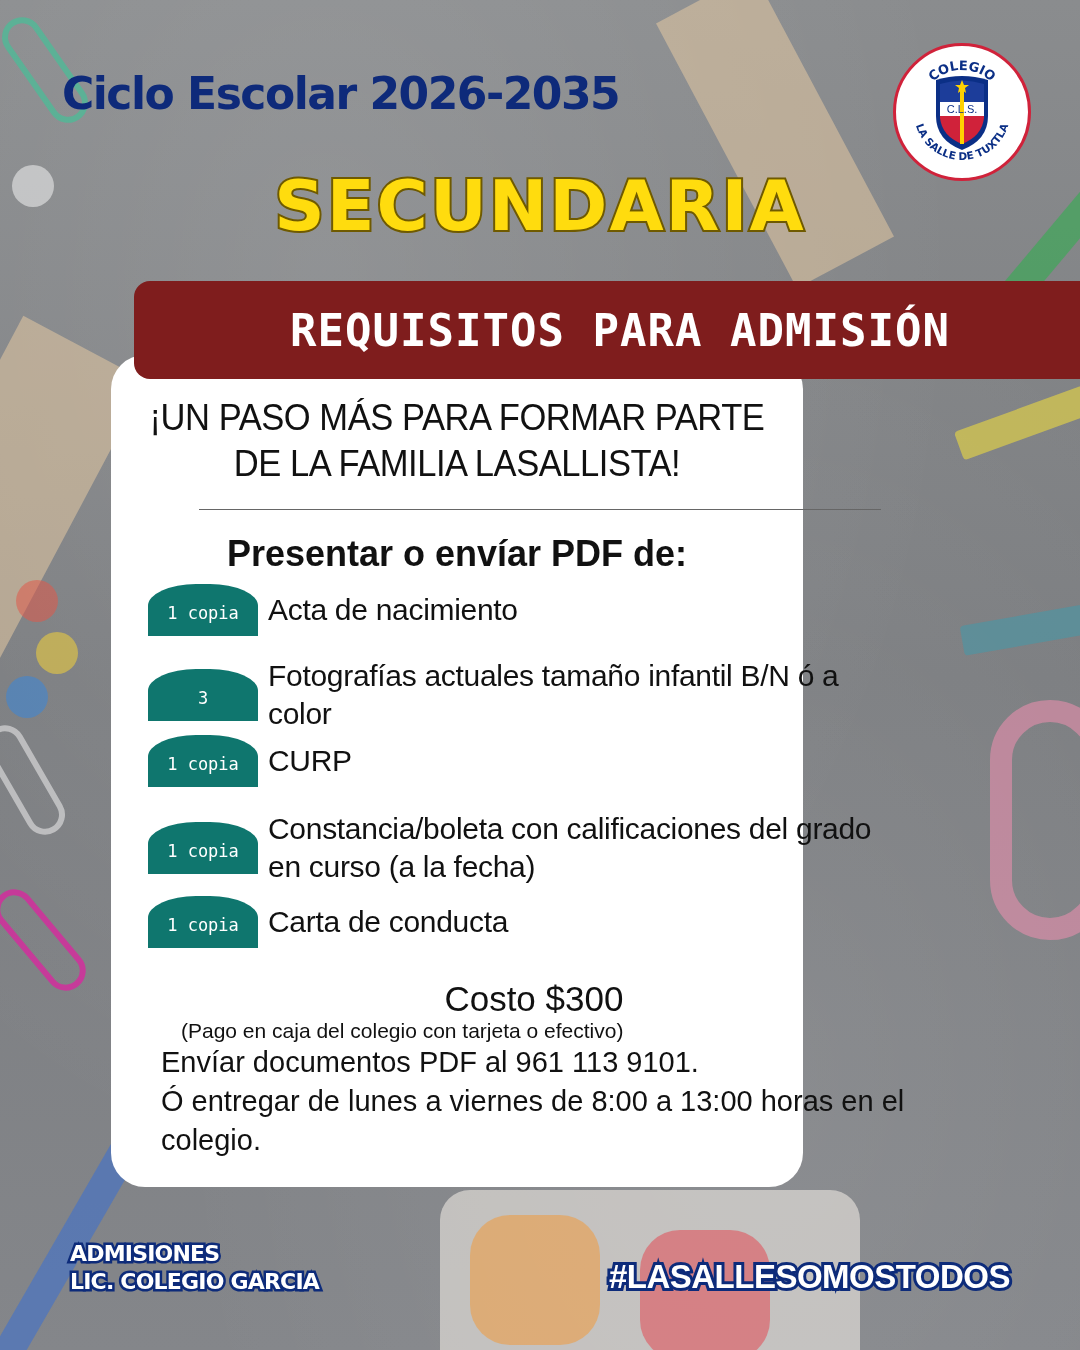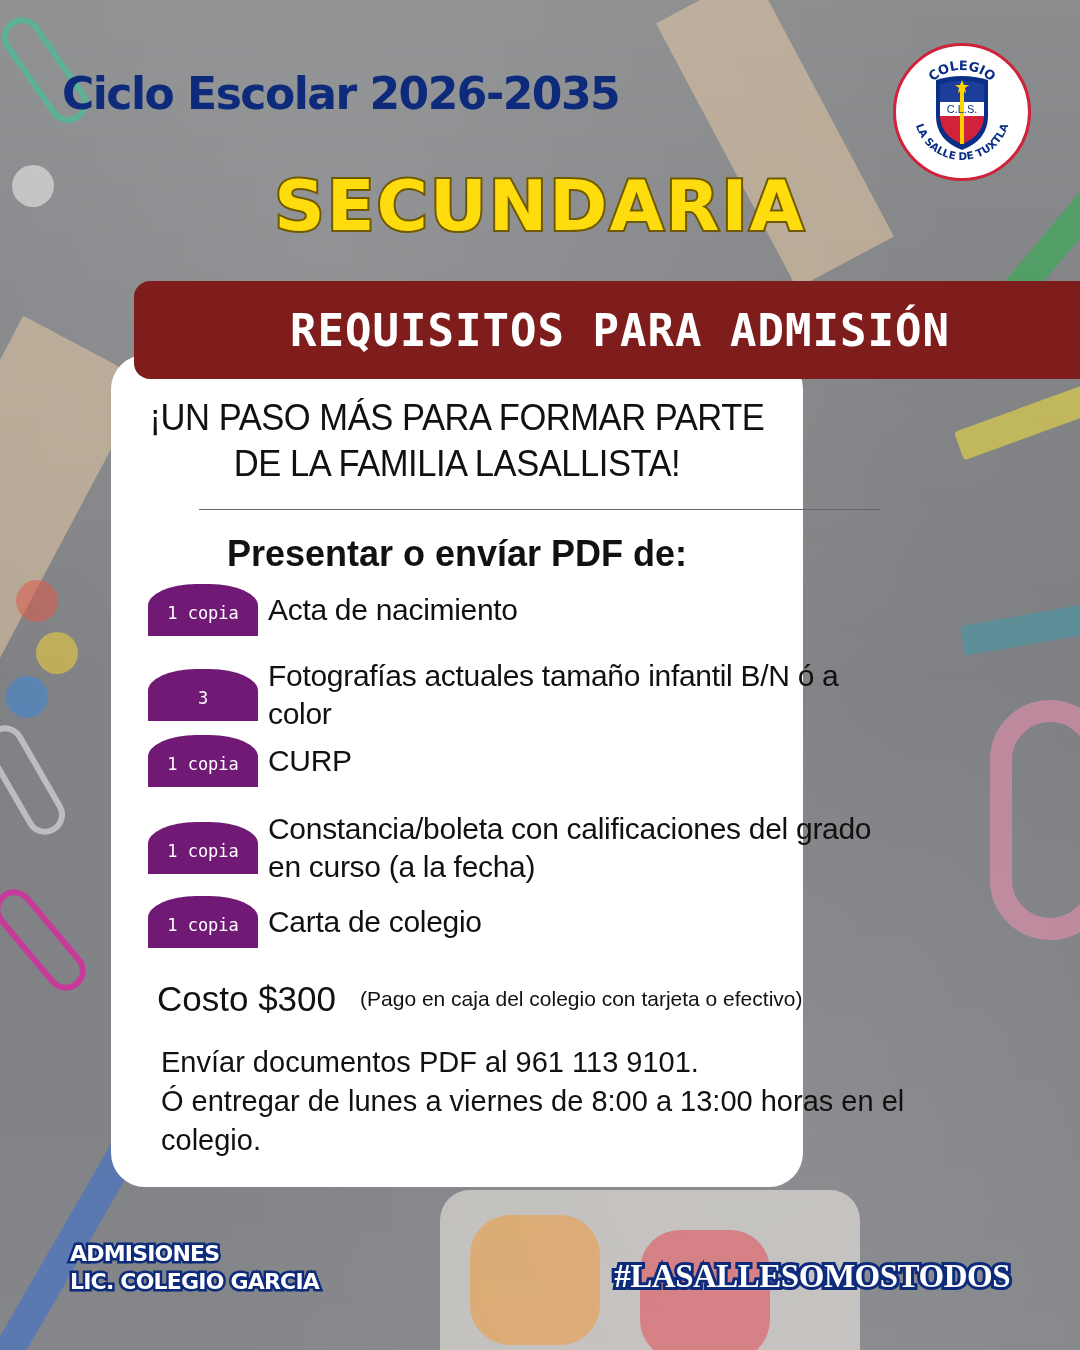--- a/index.html
+++ b/index.html
@@ -74,49 +74,49 @@
   }
   .present {
     position: absolute; left: 0; right: 0; top: 178px;
     text-align: center; font-weight: bold; font-size: 36px; color: #111;
   }
   .req {
     position: absolute; left: 37px; width: 800px;
     display: flex; align-items: center;
   }
   .badge {
-    flex: 0 0 110px; height: 52px; background: #701a75; color: #fff;
+    flex: 0 0 110px; height: 52px; background: #0f766e; color: #fff;
     border-radius: 48px 48px 0 0 / 22px 22px 0 0;
     display: flex; align-items: center; justify-content: center;
     font-family: "DejaVu Sans Mono", monospace; font-size: 17px;
     padding-top: 6px;
   }
   .req-text {
     margin-left: 10px; font-size: 30px; line-height: 38px; color: #111;
     letter-spacing: -0.3px;
   }
   .cost {
-    position: absolute; left: 46px; top: 624px; display: flex; align-items: center;
+    position: absolute; left: 46px; top: 624px; display: flex; align-items: flex-end; flex-direction: column;
   }
   .cost-main { font-size: 35px; color: #111; }
   .cost-note { margin-left: 24px; font-size: 21px; color: #111; }
   .send {
     position: absolute; left: 50px; top: 688px; width: 780px;
     font-size: 29px; line-height: 39px; color: #111;
   }
 
   .footer-left {
     position: absolute; left: 70px; top: 1240px;
     font-family: "DejaVu Sans", sans-serif; font-weight: bold;
     font-size: 22px; line-height: 28px; color: #fff; letter-spacing: -0.8px;
     -webkit-text-stroke: 5px #0d2b7a; paint-order: stroke fill;
   }
   .footer-right {
     position: absolute; right: 70px; top: 1258px;
-    font-family: Liberation Serif, serif; font-weight: bold;
+    font-family: Liberation Sans, sans-serif; font-weight: bold;
     font-size: 33px; color: #fff; letter-spacing: -0.5px;
     -webkit-text-stroke: 6px #0d2b7a; paint-order: stroke fill;
   }
 </style>
 </head>
 <body>
 
 <div class="bg"></div>
 
 <div class="deco ruler" style="left:-60px; top:330px; width:140px; height:320px; transform:rotate(28deg);"></div>
@@ -186,21 +186,21 @@
   <div class="req" style="top:380px;">
     <div class="badge">1 copia</div>
     <div class="req-text">CURP</div>
   </div>
   <div class="req" style="top:455px; width:760px;">
     <div class="badge">1 copia</div>
     <div class="req-text">Constancia/boleta con calificaciones del grado en curso (a la fecha)</div>
   </div>
   <div class="req" style="top:541px;">
     <div class="badge">1 copia</div>
-    <div class="req-text">Carta de colegio</div>
+    <div class="req-text">Carta de conducta</div>
   </div>
 
   <div class="cost">
     <span class="cost-main">Costo $300</span>
     <span class="cost-note">(Pago en caja del colegio con tarjeta o efectivo)</span>
   </div>
 
   <div class="send">
     <div>Envíar documentos PDF al 961 113 9101.</div>
     <div>Ó entregar de lunes a viernes de 8:00 a 13:00 horas en el colegio.</div>

